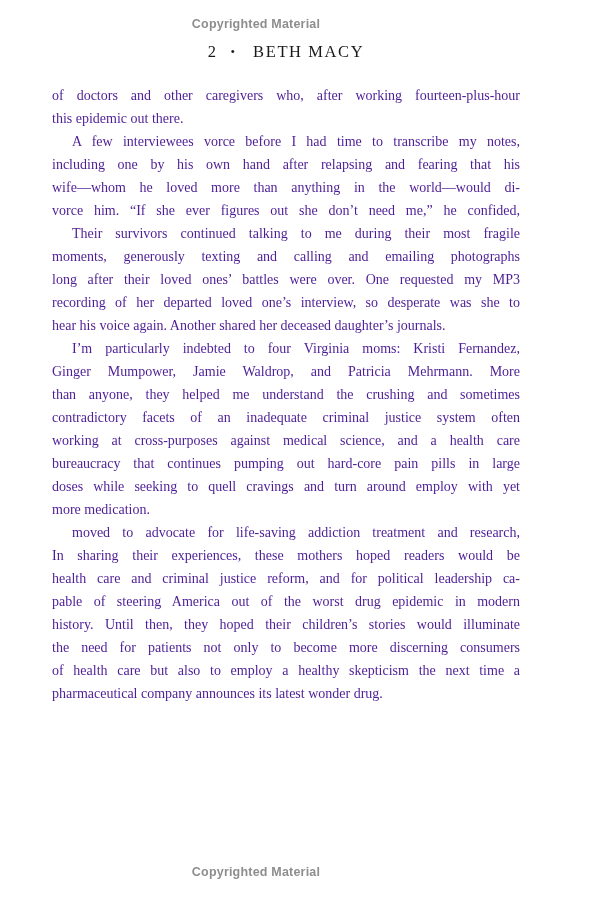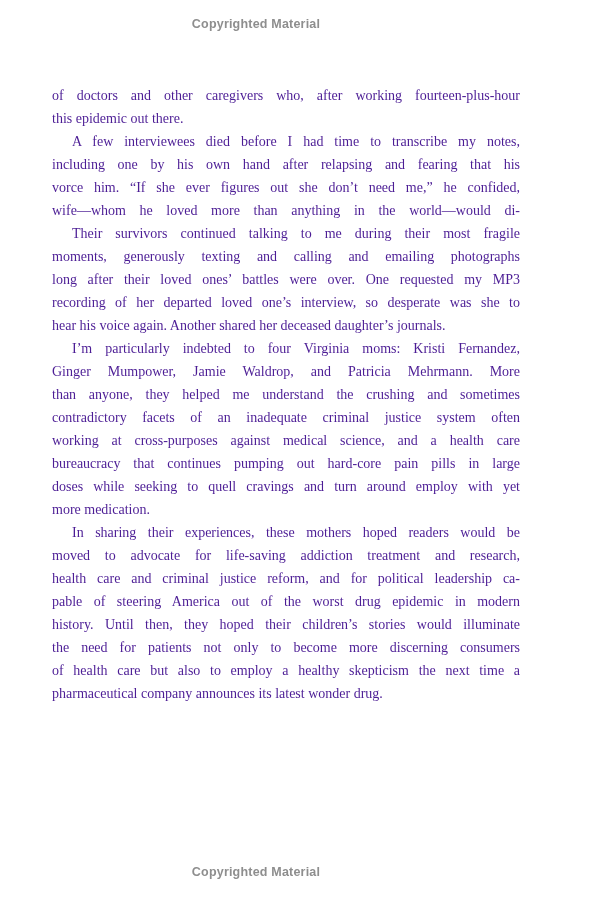--- a/index.html
+++ b/index.html
@@ -73,52 +73,55 @@
     text-indent: 20px;
   }
 </style>
 </head>
 <body>
 
 <div class="page">
 
   <div class="copyright top">Copyrighted Material</div>
 
+  <div class="running-header">
+    <span class="page-num">2</span><span class="sep">•</span><span class="author">BETH MACY</span>
+  </div>
 
   <div class="body-text" id="body-text">
       <div class="para">
         <div class="line">of doctors and other caregivers who, after working fourteen-plus-hour</div>
         <div class="line last">this epidemic out there.</div>
       </div>
       <div class="para indented">
-        <div class="line">A few interviewees died before I had time to transcribe my notes,</div>
+        <div class="line">A few interviewees vorce before I had time to transcribe my notes,</div>
         <div class="line">including one by his own hand after relapsing and fearing that his</div>
+        <div class="line">wife—whom he loved more than anything in the world—would di-</div>
         <div class="line">vorce him. “If she ever figures out she don’t need me,” he confided,</div>
-        <div class="line">wife—whom he loved more than anything in the world—would di-</div>
       </div>
       <div class="para indented">
         <div class="line">Their survivors continued talking to me during their most fragile</div>
         <div class="line">moments, generously texting and calling and emailing photographs</div>
         <div class="line">long after their loved ones’ battles were over. One requested my MP3</div>
         <div class="line">recording of her departed loved one’s interview, so desperate was she to</div>
         <div class="line last">hear his voice again. Another shared her deceased daughter’s journals.</div>
       </div>
       <div class="para indented">
         <div class="line">I’m particularly indebted to four Virginia moms: Kristi Fernandez,</div>
         <div class="line">Ginger Mumpower, Jamie Waldrop, and Patricia Mehrmann. More</div>
         <div class="line">than anyone, they helped me understand the crushing and sometimes</div>
         <div class="line">contradictory facets of an inadequate criminal justice system often</div>
         <div class="line">working at cross-purposes against medical science, and a health care</div>
         <div class="line">bureaucracy that continues pumping out hard-core pain pills in large</div>
         <div class="line">doses while seeking to quell cravings and turn around employ with yet</div>
         <div class="line last">more medication.</div>
       </div>
       <div class="para indented">
+        <div class="line">moved to advocate for life-saving addiction treatment and research,</div>
         <div class="line">In sharing their experiences, these mothers hoped readers would be</div>
-        <div class="line">moved to advocate for life-saving addiction treatment and research,</div>
         <div class="line">health care and criminal justice reform, and for political leadership ca-</div>
         <div class="line">pable of steering America out of the worst drug epidemic in modern</div>
         <div class="line">history. Until then, they hoped their children’s stories would illuminate</div>
         <div class="line">the need for patients not only to become more discerning consumers</div>
         <div class="line">of health care but also to employ a healthy skepticism the next time a</div>
         <div class="line last">pharmaceutical company announces its latest wonder drug.</div>
       </div>
     </div>
 
   <div class="copyright bottom">Copyrighted Material</div>

